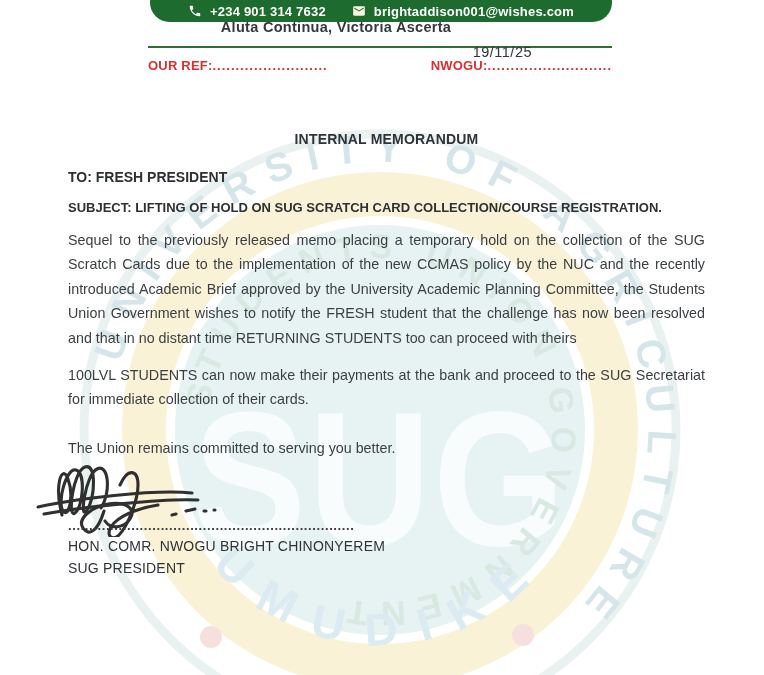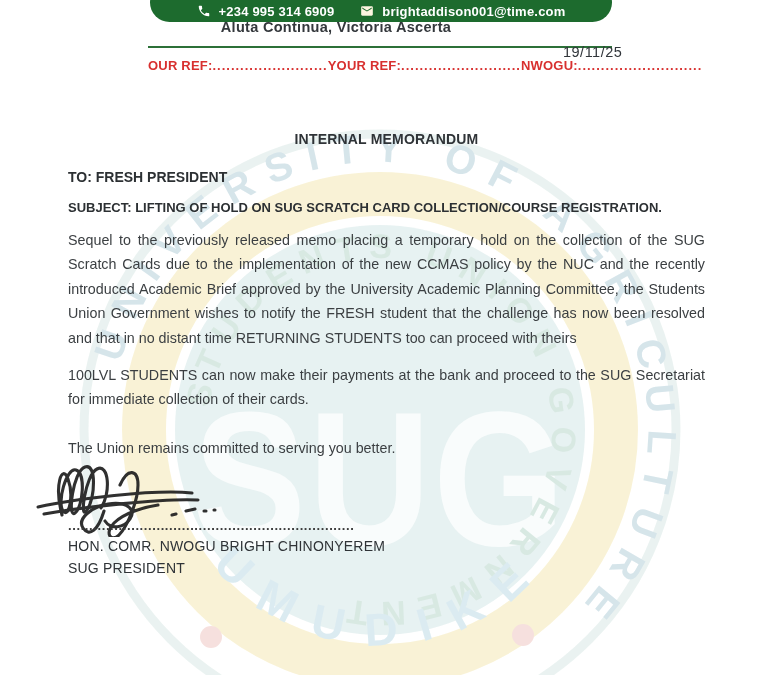--- a/index.html
+++ b/index.html
@@ -91,39 +91,36 @@
       </text>
     </g>
   </svg>
 
   <div class="contact-pill" style="background:#1d6b2e">
     <span class="icn">
       <svg viewBox="0 0 24 24" width="14" height="14" fill="#ffffff">
           <path d="M6.62 10.79c1.44 2.83 3.76 5.14 6.59 6.59l2.2-2.21c.27-.27.67-.36 1.02-.24 1.12.37 2.33.57 3.57.57.55 0 1 .45 1 1V20c0 .55-.45 1-1 1-9.39 0-17-7.61-17-17 0-.55.45-1 1-1h3.5c.55 0 1 .45 1 1 0 1.25.2 2.45.57 3.57.11.35.03.74-.25 1.02l-2.2 2.2z"></path>
         </svg>
     </span>
-    <span>+234 995 314 6909</span>
+    <span>+234 901 314 7632</span>
     <span class="gap"></span>
     <span class="icn">
       <svg viewBox="0 0 24 24" width="14" height="14" fill="#fdf6e0">
           <path d="M20 4H4c-1.1 0-1.99.9-1.99 2L2 18c0 1.1.9 2 2 2h16c1.1 0 2-.9 2-2V6c0-1.1-.9-2-2-2zm0 4l-8 5-8-5V6l8 5 8-5v2z"></path>
         </svg>
     </span>
-    <span>brightaddison001@time.com</span>
+    <span>brightaddison001@wishes.com</span>
   </div>
 
   <div class="motto">Aluta Continua, Victoria Ascerta</div>
   <div class="motto-rule" style="background:#2c7038"></div>
 
   <div class="ref-row" style="color:#d8302f">
     <span class="ref-seg">
       <span>OUR REF:</span><span class="ref-dots">.........................</span>
-    </span>
-    <span class="ref-seg">
-      <span>YOUR REF:</span><span class="ref-dots">..........................</span>
     </span>
     <span class="ref-seg">
       <span>NWOGU:</span><span class="ref-dots">...........................</span>
       <span class="date-value">19/11/25</span>
     </span>
   </div>
 
   <div class="memo">
     <p class="memo-title">INTERNAL MEMORANDUM</p>
     <p class="memo-to">TO: FRESH PRESIDENT</p>

